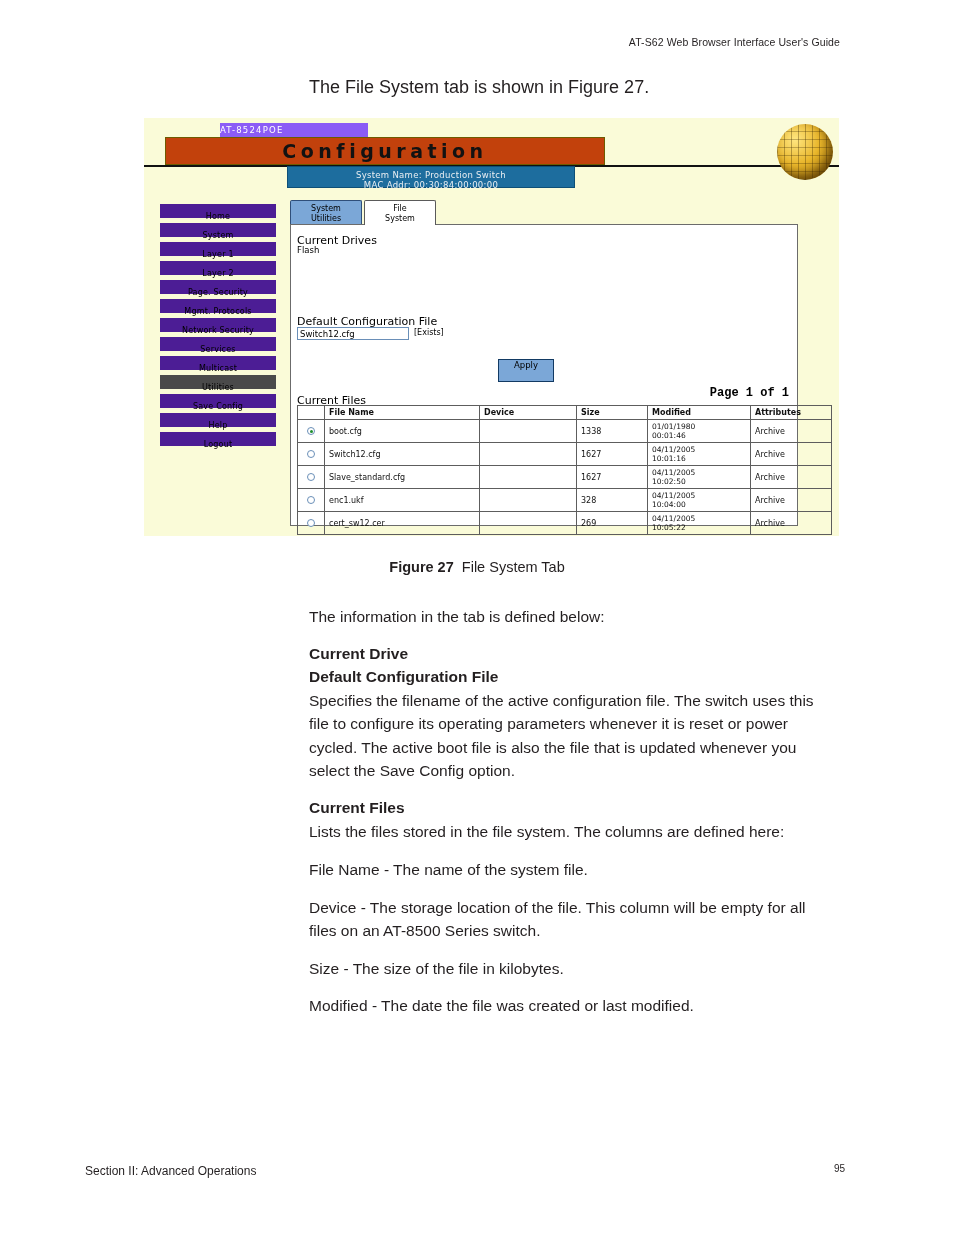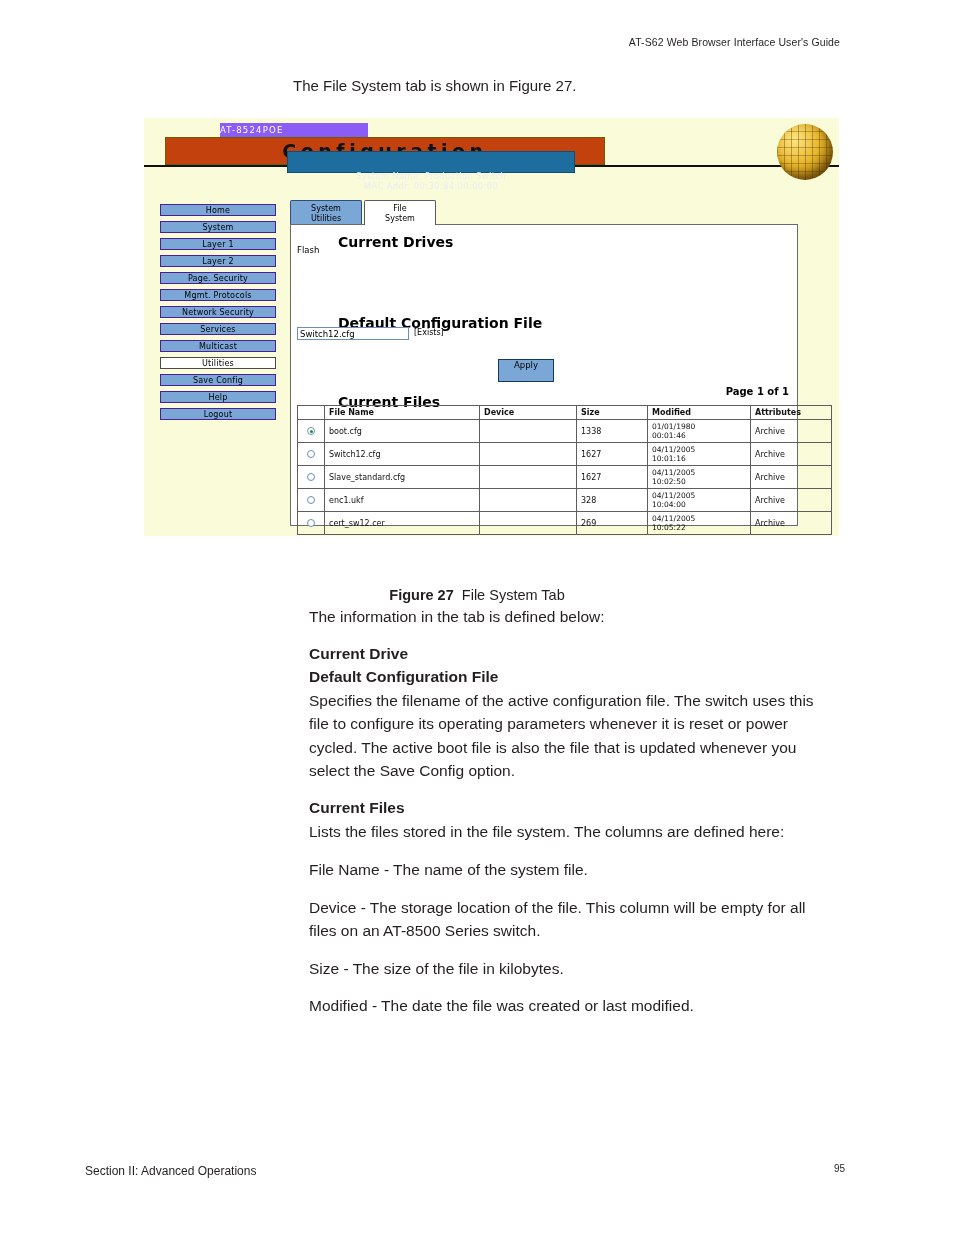--- a/index.html
+++ b/index.html
@@ -23,23 +23,23 @@
     right: 114px;
     font-size: 10.5px;
     letter-spacing: 0.1px;
     color: #231f20;
     white-space: nowrap;
   }
 
   
   .intro-line {
     position: absolute;
-    left: 293px;
+    left: 309px;
     top: 77px;
-    font-size: 15px;
+    font-size: 18px;
     color: #231f20;
     white-space: nowrap;
   }
 
   
   .figure-wrap {
     position: absolute;
     left: 144px;
     top: 118px;
     width: 695px;
@@ -116,47 +116,47 @@
       repeating-linear-gradient(90deg, rgba(60,40,0,0.35) 0 1px, rgba(0,0,0,0) 1px 7px),
       repeating-linear-gradient(0deg, rgba(60,40,0,0.30) 0 1px, rgba(0,0,0,0) 1px 8px),
       radial-gradient(circle at 32% 28%, #ffe680 0%, #e8b52a 45%, #a87b10 78%, #6b4c05 100%);
     box-shadow: inset -4px -5px 9px rgba(60,35,0,0.55);
   }
 
   
   .sysinfo {
     position: absolute;
     left: 143px;
-    top: 33px;
+    top: 48px;
     width: 288px;
     height: 22px;
     background: #1d6d9e;
     border: 1px solid #0d4f77;
     box-sizing: border-box;
     color: #e9eef2;
     font-size: 8.5px;
     text-align: center;
-    padding-top: 20px;
+    padding-top: 4px;
     line-height: 9.5px;
     font-family: "DejaVu Sans", sans-serif;
   }
   .sysinfo div { letter-spacing: 0.3px; }
 
   
   .nav {
     position: absolute;
     left: 16px;
     top: 86px;
     width: 116px;
   }
   .nav-item {
     height: 12px;
     margin-bottom: 5px;
     background: #7ba7d7;
-    border: 1px solid #4c1d95;
+    border: 7px solid #4c1d95;
     box-sizing: border-box;
     font-size: 8px;
     line-height: 11px;
     text-align: center;
     color: #000000;
     letter-spacing: 0.2px;
   }
   .nav-item.is-active {
     background: #ffffff;
     border-color: #4a4a4a;
@@ -195,25 +195,24 @@
     width: 508px;
     height: 302px;
     background: #ffffff;
     border: 1px solid #6b6b6b;
     box-sizing: border-box;
   }
   .panel-pad { position: absolute; inset: 0; }
 
   .lbl-bold {
     position: absolute;
-    font-size: 14px;
-    font-weight: bold;
+    font-size: 11px;
+    font-weight: normal;
     color: #000;
     white-space: nowrap;
-    margin-left: 41px;
   }
   .lbl-plain {
     position: absolute;
     font-size: 8.5px;
     color: #000;
     white-space: nowrap;
   }
 
   .cfg-input {
     position: absolute;
@@ -252,23 +251,24 @@
     line-height: 11px;
     text-align: center;
     color: #000;
     font-family: "DejaVu Sans", sans-serif;
   }
 
   .page-of {
     position: absolute;
     right: 8px;
     top: 161px;
-    font-size: 10px;
+    font-size: 12px;
     font-weight: bold;
     color: #000;
+    font-family: Liberation Mono, monospace;
   }
 
   
   .files-table {
     position: absolute;
     left: 6px;
     top: 180px;
     width: 480px;
     border-collapse: collapse;
     font-size: 8px;
@@ -314,21 +314,21 @@
     top: 1.5px;
     width: 3px;
     height: 3px;
     border-radius: 50%;
     background: #1f8f2e;
   }
 
   
   .caption {
     position: absolute;
-    top: 587px;
+    top: 559px;
     left: 0;
     width: 954px;
     text-align: center;
     font-size: 14.5px;
     color: #231f20;
   }
   .caption b { font-weight: bold; }
 
   
   .body-col {

